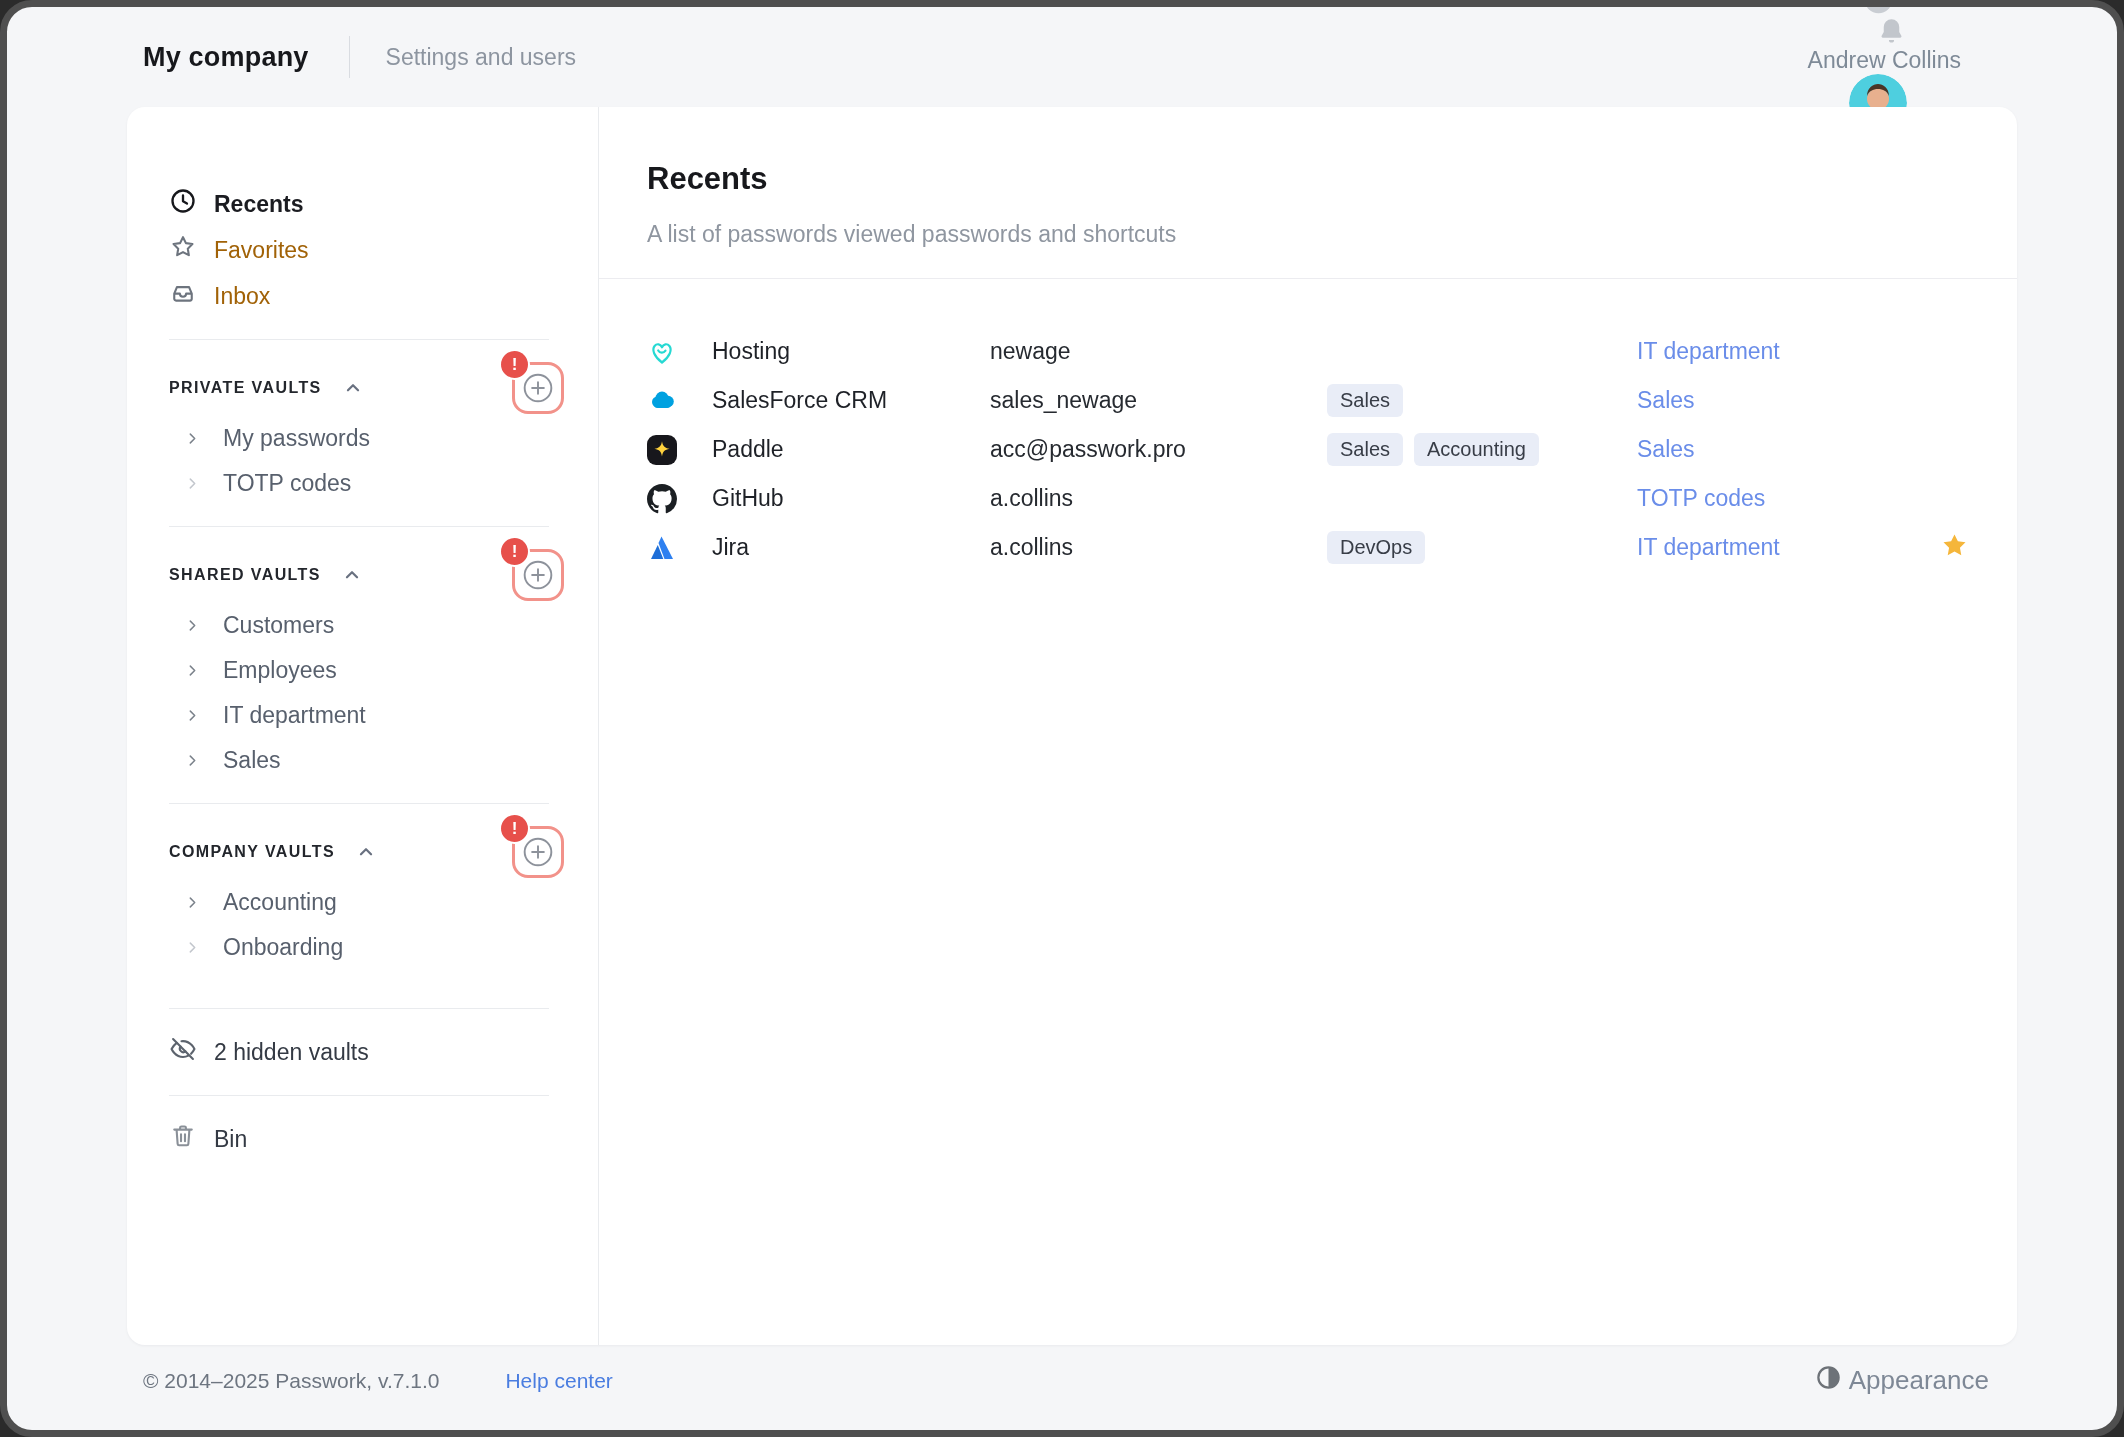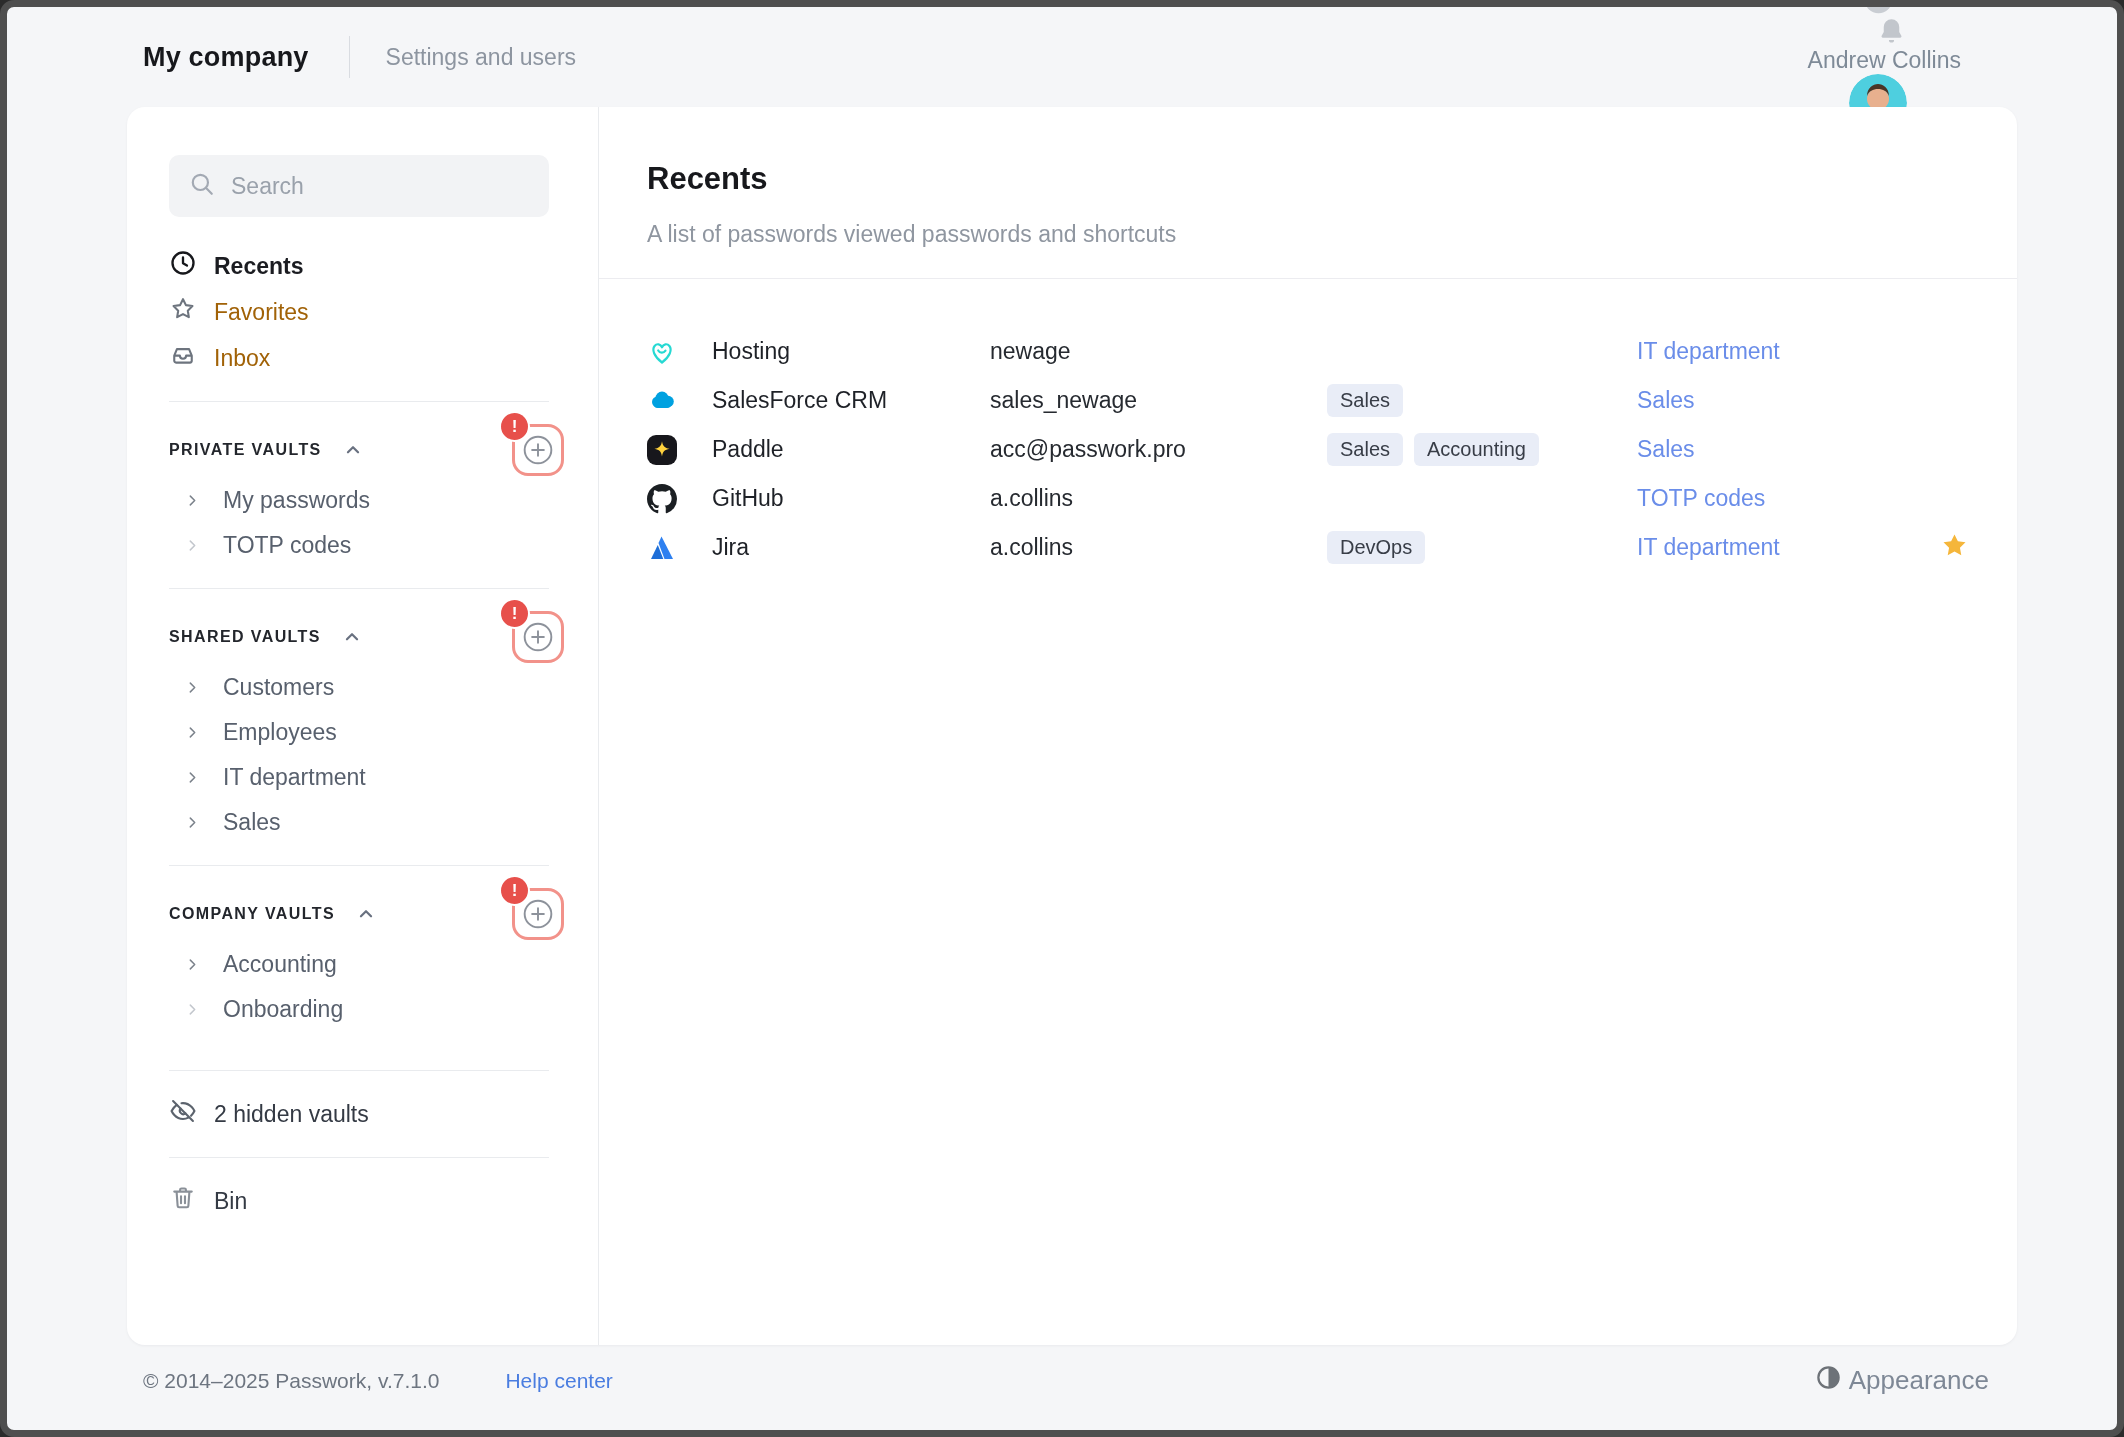--- a/index.html
+++ b/index.html
@@ -1,19 +1,19 @@
 <!DOCTYPE html>
 <html><head>
 <meta charset="utf-8">
 <style>
   * { box-sizing: border-box; }
   body { margin: 0; background: #2b2b2b; font-family: "Liberation Sans", sans-serif; }
   .frame {
     position: relative; width: 2124px; height: 1437px;
-    background: #f5f6f8; border: 7px solid #4f4f4f; border-radius: 14px;
+    background: #f5f6f8; border: 7px solid #4f4f4f; border-radius: 32px;
     overflow: hidden;
   }
 
   
   .topbar { height: 100px; display: flex; align-items: center; padding: 0 128px 0 136px; }
   .brand { font-size: 27px; font-weight: 700; color: #17181c; letter-spacing: .2px; }
   .topbar-sep { width: 1px; height: 42px; background: #d9dce1; margin: 0 36px 0 40px; }
   .topnav-link { font-size: 23px; color: #8d95a0; cursor: default; }
   .topbar-right { margin-left: auto; display: flex; align-items: center; flex-direction: column; }
   .tb-icon { display: flex; align-items: center; justify-content: center; }
@@ -130,29 +130,20 @@
           </g>
         </svg>
       </div>
     </div>
   </header>
 
   <div class="card">
 
     <aside class="sidebar">
 
-      <div class="search-box">
-        <span>
-          <svg width="26" height="26" viewBox="0 0 24 24" fill="none" stroke="#a3a9b3" stroke-width="2">
-              <circle cx="10.5" cy="10.5" r="7"></circle>
-              <path d="M16 16l5 5" stroke-linecap="round"></path>
-            </svg>
-        </span>
-        <input type="text" placeholder="Search" style="">
-      </div>
 
       <nav class="side-nav">
         <div class="nav-row active">
           <span>
             <svg width="28" height="28" viewBox="0 0 24 24" fill="none" stroke="#17181c" stroke-width="2">
                 <circle cx="12" cy="12" r="9"></circle>
                 <path d="M12 7.2v5l3.4 2" stroke-linecap="round" stroke-linejoin="round"></path>
               </svg>
           </span>
           <span>Recents</span>

